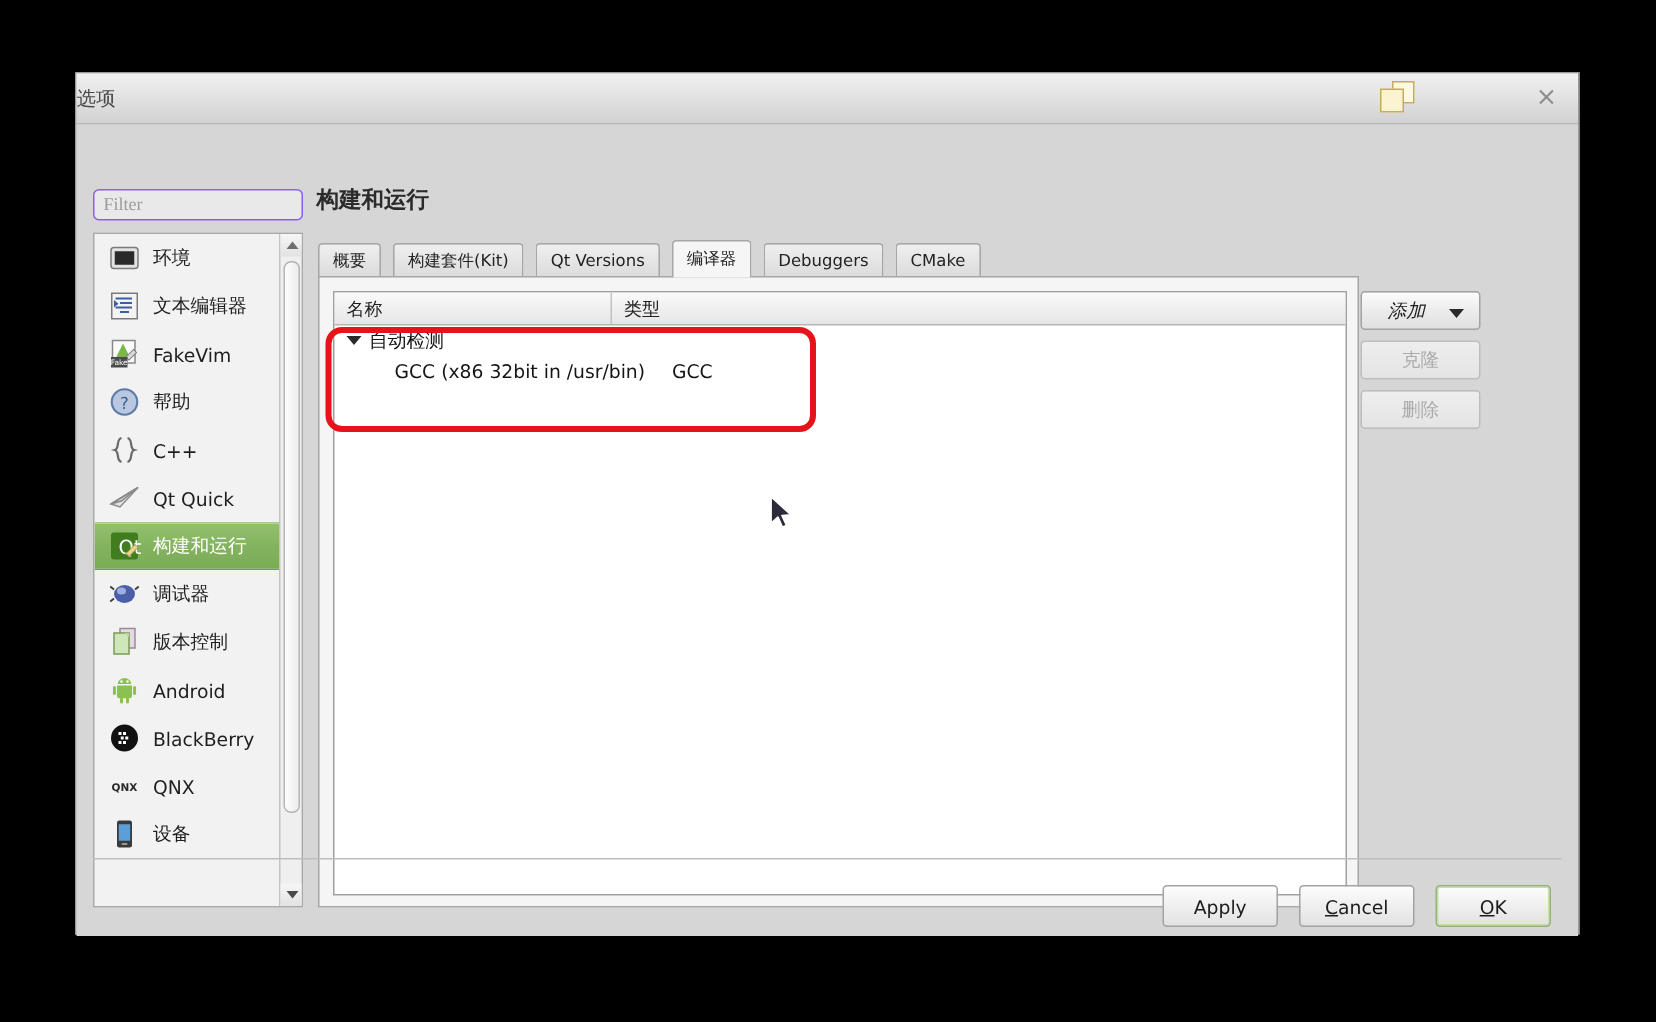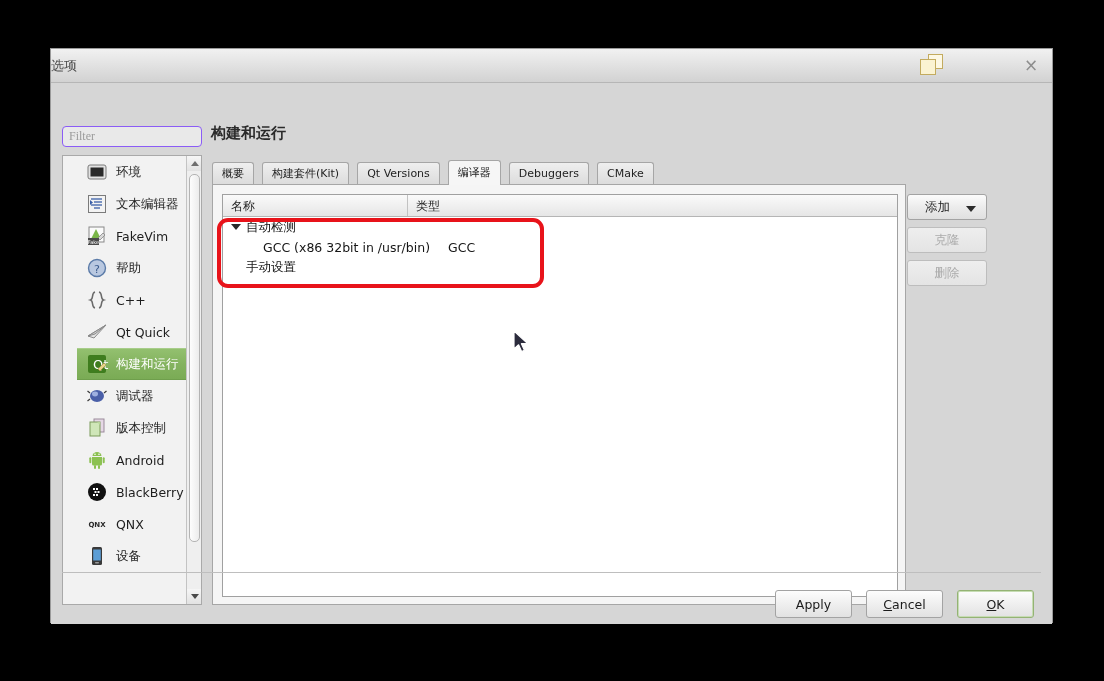--- a/index.html
+++ b/index.html
@@ -121,21 +121,21 @@
     top: 72px;
     width: 140px;
     height: 450px;
     box-sizing: border-box;
     background: #f2f2f2;
     border: 1px solid #a9a9a9;
     overflow: hidden;
   }
   .sidebar-scrollarea {
     position: absolute;
-    left: 14px; top: 0;
+    left: 0; top: 0;
     width: 124px;
     height: 100%;
     overflow: hidden;
   }
   .side-item {
     position: relative;
     height: 32px;
     display: flex;
     align-items: center;
     padding-left: 8px;
@@ -313,21 +313,21 @@
     box-sizing: border-box;
     cursor: default;
     position: relative;
     text-align: center;
   }
   .btn.disabled {
     color: #ababab;
     background: linear-gradient(to bottom, #eeeeee 0%, #e4e4e4 100%);
     border-color: #bdbdbd;
   }
-  .btn.dropdown { text-align: left; padding-left: 17px; }
+  .btn.dropdown { text-align: left; padding-left: 17px; font-style: italic; }
   .btn .caret {
     position: absolute;
     right: 10px;
     top: 11px;
     width: 0; height: 0;
     border-left: 5px solid transparent;
     border-right: 5px solid transparent;
     border-top: 6px solid #2b2b2b;
   }
 
@@ -614,24 +614,20 @@
               <span>自动检测</span>
             </div>
             <div class="cell-type"></div>
           </div>
 
           <div class="trow">
             <div class="cell-name indent-child">GCC (x86 32bit in /usr/bin)</div>
             <div class="cell-type">GCC</div>
           </div>
 
-          <div class="trow">
-            <div class="cell-name indent-root">手动设置</div>
-            <div class="cell-type"></div>
-          </div>
         </div>
 
         <div class="side-buttons">
           <button class="btn dropdown">
             <span>添加</span>
             <span class="caret"></span>
           </button>
           <button class="btn disabled">克隆</button>
           <button class="btn disabled">删除</button>
         </div>

